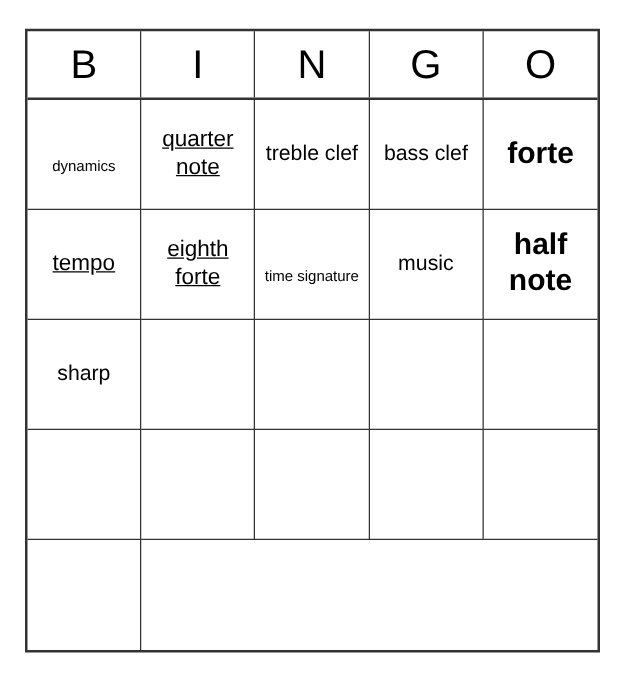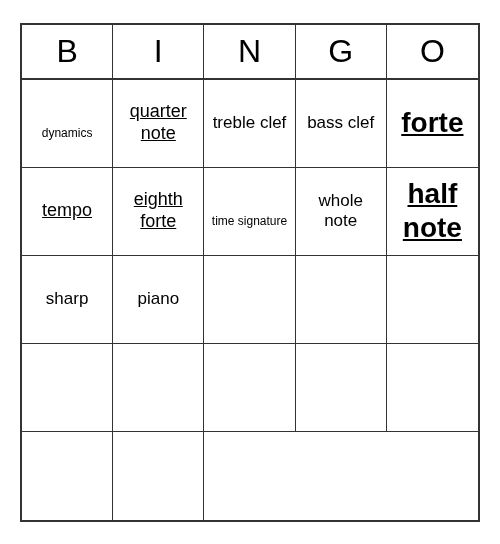--- a/index.html
+++ b/index.html
@@ -69,23 +69,22 @@
       font-size: 14px;
       line-height: 1.2;
     }
 
     .cell-text.large {
       font-size: 17px;
       font-weight: normal;
     }
 
     .cell-text.xlarge {
-      font-size: 28px;
+      font-size: 24px;
       font-weight: bold;
-      text-decoration: underline;
     }
 
     .cell-text.medium {
       font-size: 18px;
       text-decoration: underline;
     }
 
     .cell-text.small {
       font-size: 12px;
       margin-top: 20px;
@@ -121,30 +120,27 @@
       <div class="cell">
         <span class="cell-text medium">tempo</span>
       </div>
       <div class="cell">
         <span class="cell-text medium">eighth forte</span>
       </div>
       <div class="cell">
         <span class="cell-text small">time signature</span>
       </div>
       <div class="cell">
-        <span class="cell-text large">whole note</span>
+        <span class="cell-text large">music</span>
       </div>
       <div class="cell">
         <span class="cell-text xlarge">half note</span>
       </div>
       <div class="cell">
         <span class="cell-text large">sharp</span>
-      </div>
-      <div class="cell">
-        <span class="cell-text large">piano</span>
       </div>
       <div class="cell"></div>
       <div class="cell"></div>
       <div class="cell"></div>
       <div class="cell"></div>
       <div class="cell"></div>
       <div class="cell"></div>
       <div class="cell"></div>
       <div class="cell"></div>
       <div class="cell"></div>

